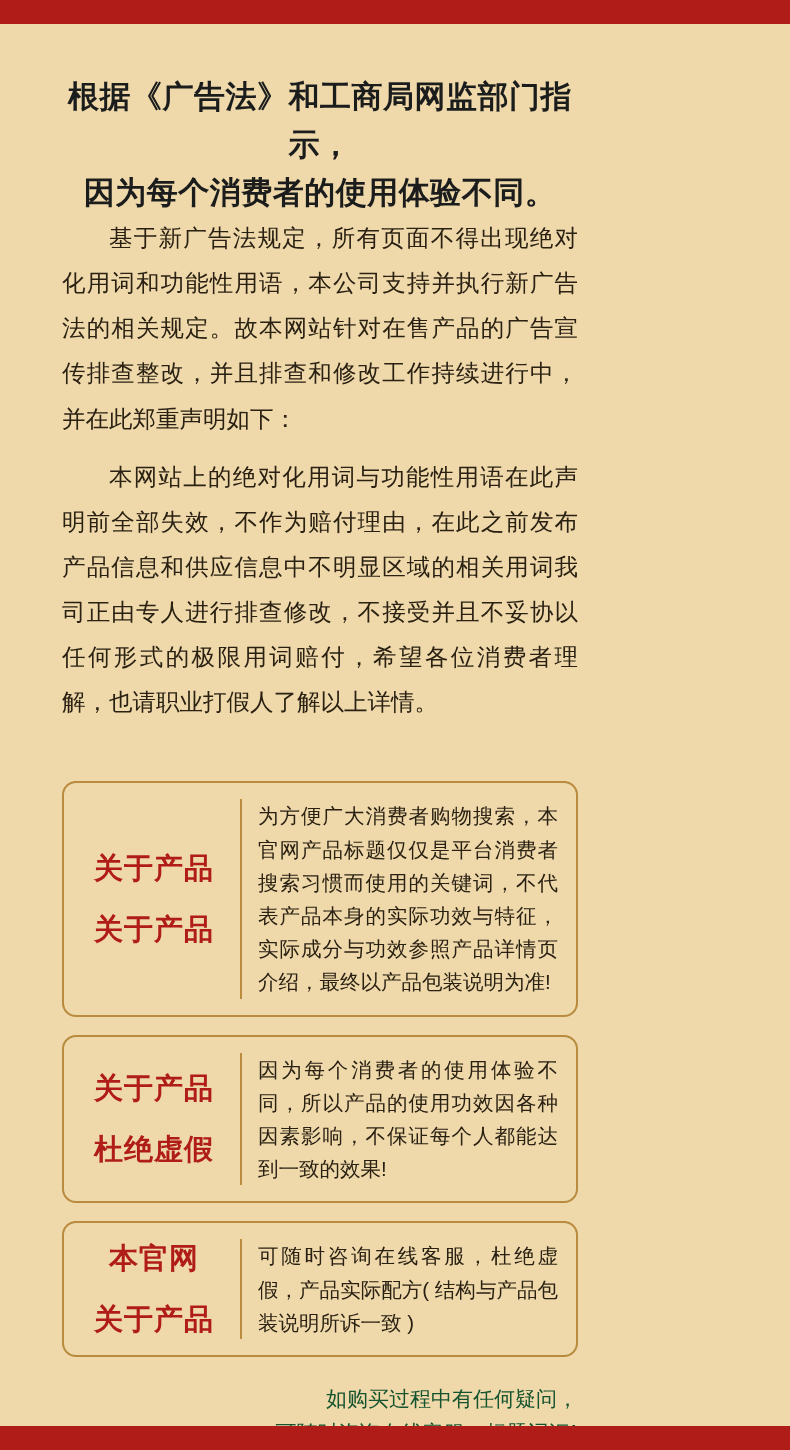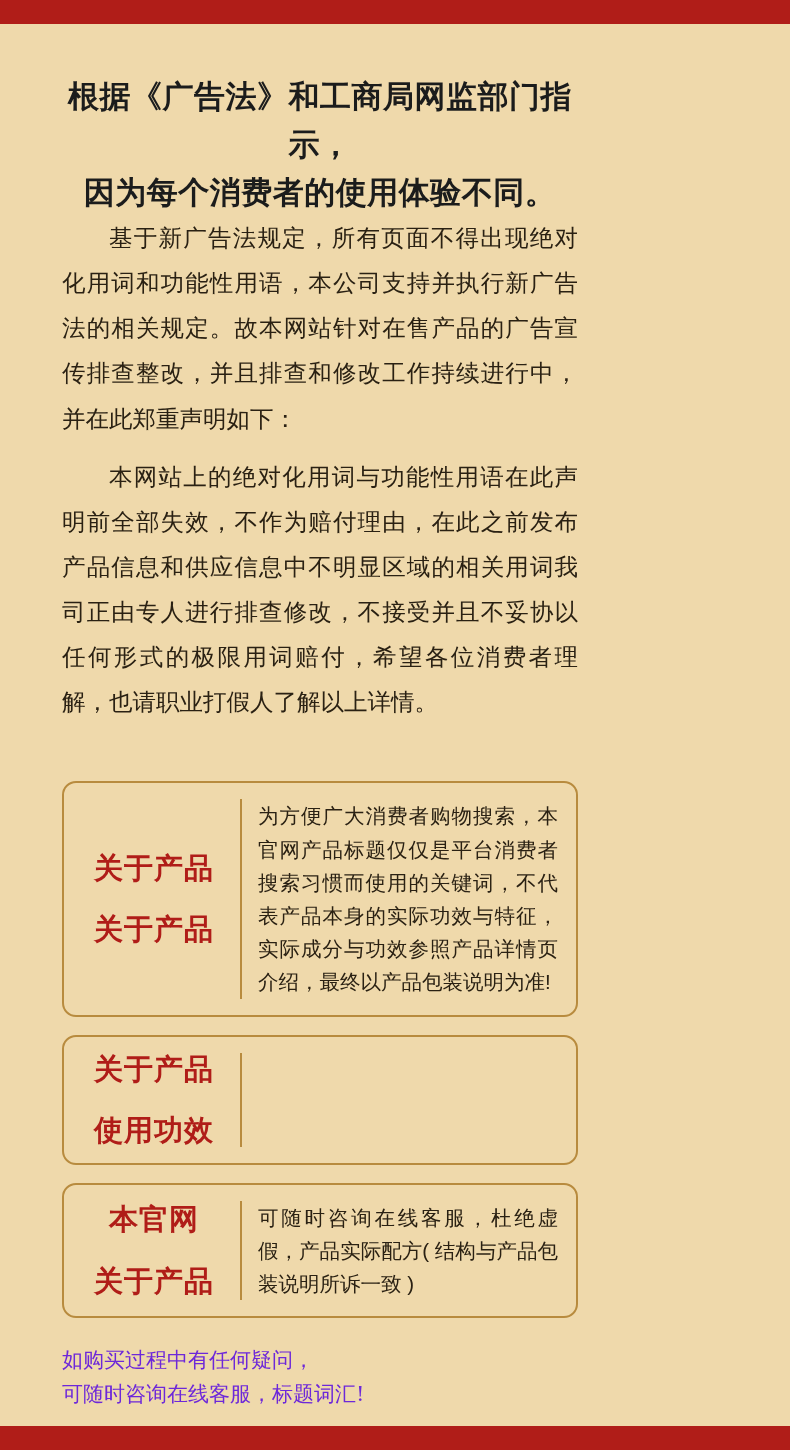--- a/index.html
+++ b/index.html
@@ -123,25 +123,25 @@
     text-align: justify;
     text-justify: inter-ideograph;
     box-sizing: border-box;
   }
   .card-title .tline {
     display: block;
     white-space: nowrap;
   }
   .footer {
     margin-top: 26px;
-    text-align: left;
+    text-align: right;
     font-family: "DejaVu Serif", "Liberation Serif", serif;
     font-size: 21px;
     line-height: 1.6;
-    color: #6d28d9;
+    color: #14532d;
   }
   .footer span {
     display: block;
   }
 </style>
 </head>
 <body>
 
 <div class="page">
 
@@ -165,23 +165,24 @@
           <span class="tline">关于产品</span>
           <span class="tline">关于产品</span>
         </div>
         <div class="card-divider"></div>
         <div class="card-body">为方便广大消费者购物搜索，本官网产品标题仅仅是平台消费者搜索习惯而使用的关键词，不代表产品本身的实际功效与特征，实际成分与功效参照产品详情页介绍，最终以产品包装说明为准!</div>
       </div>
 
       <div class="card">
         <div class="card-title">
           <span class="tline">关于产品</span>
-          <span class="tline">使用功效</span>
+          <span class="tline">杜绝虚假</span>
         </div>
         <div class="card-divider"></div>
+        <div class="card-body">因为每个消费者的使用体验不同，所以产品的使用功效因各种因素影响，不保证每个人都能达到一致的效果!</div>
       </div>
 
       <div class="card">
         <div class="card-title">
           <span class="tline">本官网</span>
           <span class="tline">关于产品</span>
         </div>
         <div class="card-divider"></div>
         <div class="card-body">可随时咨询在线客服，杜绝虚假，产品实际配方( 结构与产品包装说明所诉一致 )</div>
       </div>

